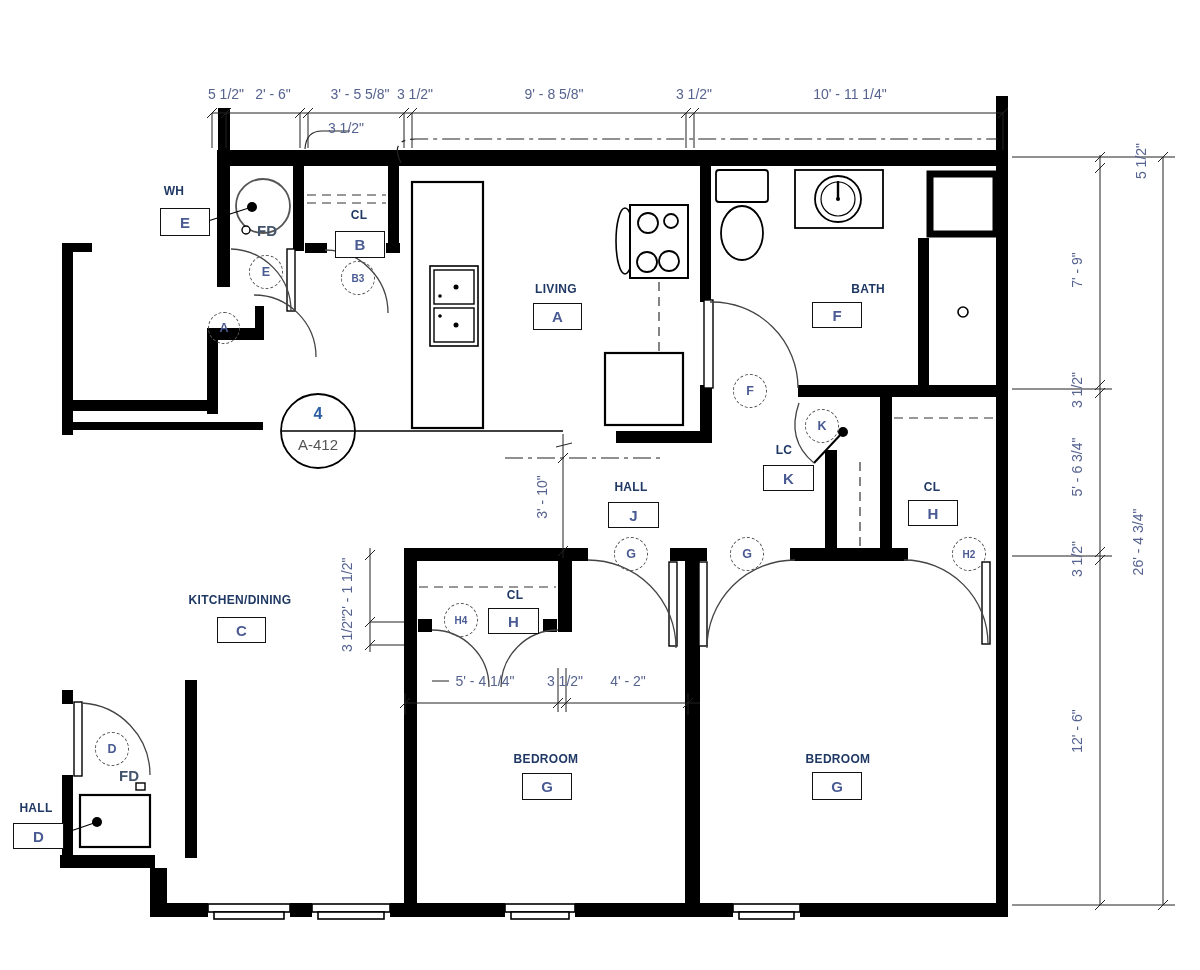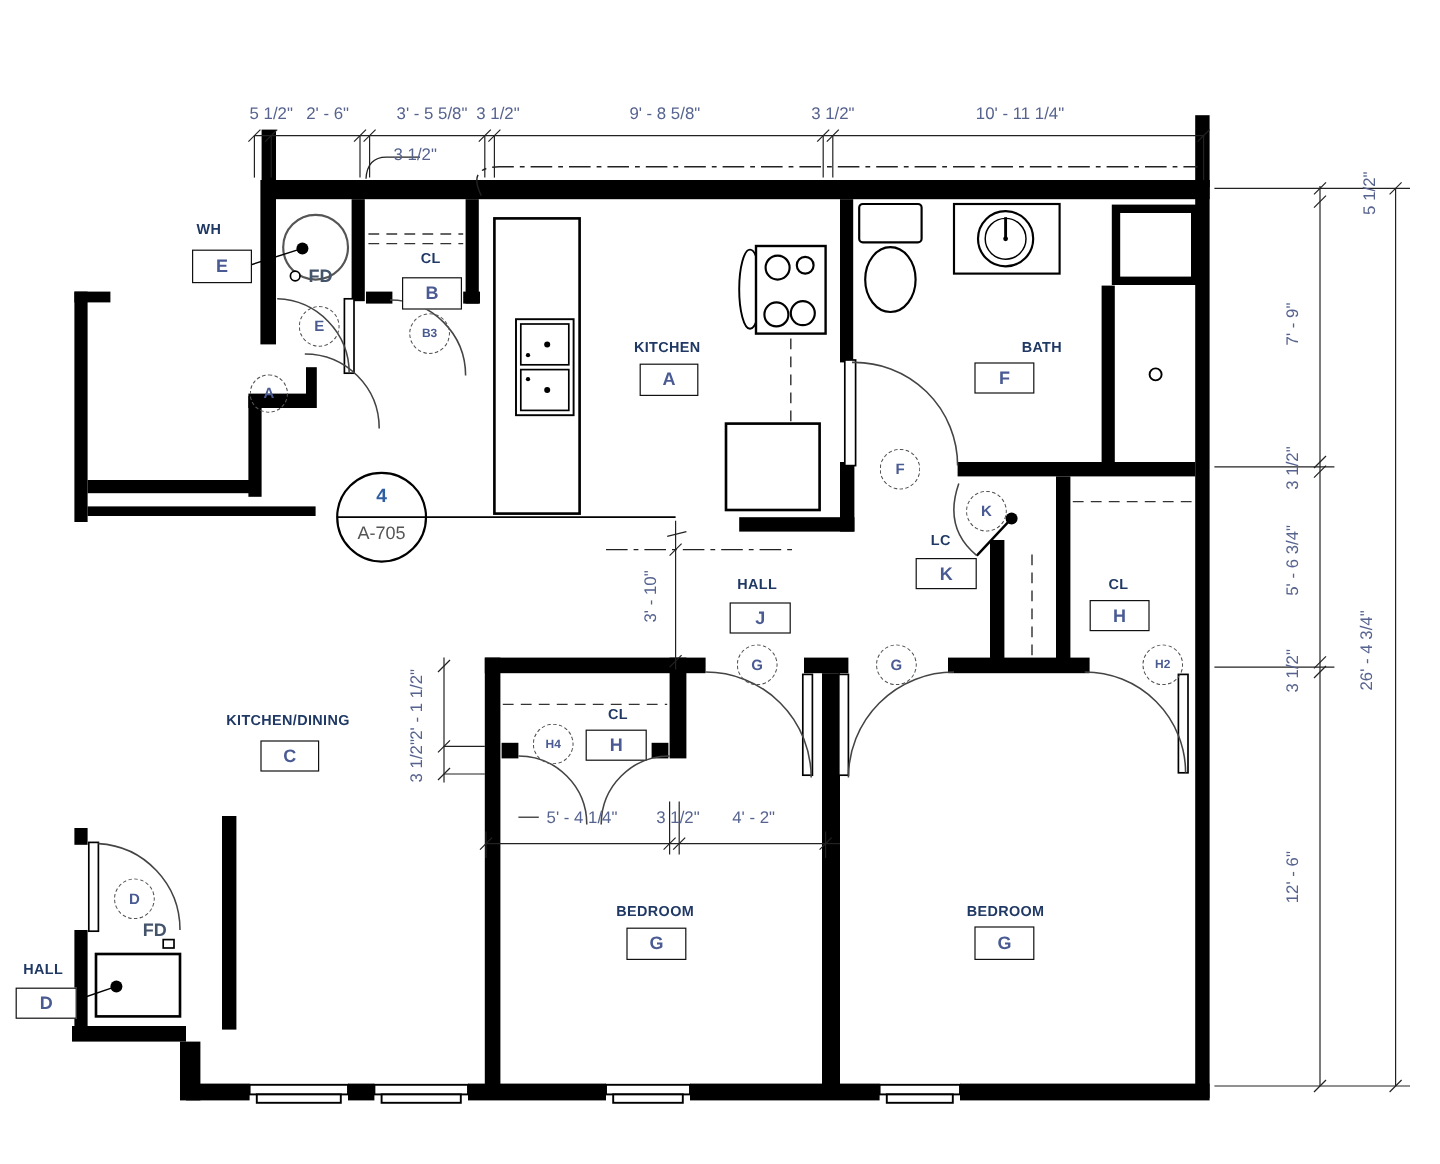--- a/index.html
+++ b/index.html
@@ -233,21 +233,21 @@
     <line x1="400" y1="708" x2="410" y2="698"></line>
     <line x1="553" y1="708" x2="563" y2="698"></line>
         <line x1="561" y1="708" x2="571" y2="698"></line>
     <line x1="683" y1="708" x2="693" y2="698"></line>
     <line x1="432" y1="681" x2="449" y2="681"></line>
   </g>
 </svg>
 
 <div class="lbl rname" style="left:144px;top:184px;width:60px;">WH</div>
 <div class="lbl rname" style="left:329px;top:208px;width:60px;">CL</div>
-<div class="lbl rname" style="left:496px;top:282px;width:120px;">KITCHEN</div>
+<div class="lbl rname" style="left:496px;top:282px;width:120px;">LIVING</div>
 <div class="lbl rname" style="left:785px;top:282px;width:100px;text-align:right;">BATH</div>
 <div class="lbl rname" style="left:754px;top:443px;width:60px;">LC</div>
 <div class="lbl rname" style="left:581px;top:480px;width:100px;">HALL</div>
 <div class="lbl rname" style="left:902px;top:480px;width:60px;">CL</div>
 <div class="lbl rname" style="left:140px;top:593px;width:200px;">KITCHEN/DINING</div>
 <div class="lbl rname" style="left:485px;top:588px;width:60px;">CL</div>
 <div class="lbl rname" style="left:466px;top:752px;width:160px;">BEDROOM</div>
 <div class="lbl rname" style="left:758px;top:752px;width:160px;">BEDROOM</div>
 <div class="lbl rname" style="left:0px;top:801px;width:72px;">HALL</div>
 
@@ -269,21 +269,21 @@
 <div class="dcirc" style="left:208px;top:312px;width:30px;height:30px;">A</div>
 <div class="dcirc" style="left:733px;top:374px;width:32px;height:32px;">F</div>
 <div class="dcirc" style="left:805px;top:409px;width:32px;height:32px;">K</div>
 <div class="dcirc" style="left:614px;top:537px;width:32px;height:32px;">G</div>
 <div class="dcirc" style="left:730px;top:537px;width:32px;height:32px;">G</div>
 <div class="dcirc small" style="left:952px;top:537px;width:32px;height:32px;">H2</div>
 <div class="dcirc small" style="left:444px;top:603px;width:32px;height:32px;">H4</div>
 <div class="dcirc" style="left:95px;top:732px;width:32px;height:32px;">D</div>
 
 <div class="lbl cnum" style="left:288px;top:405px;width:60px;">4</div>
-<div class="lbl csheet" style="left:288px;top:436px;width:60px;">A-705</div>
+<div class="lbl csheet" style="left:288px;top:436px;width:60px;">A-412</div>
 
 <div class="lbl fd" style="left:250px;top:222px;width:34px;">FD</div>
 <div class="lbl fd" style="left:112px;top:767px;width:34px;">FD</div>
 
 <div class="lbl dim" style="left:200px;top:86px;width:52px;">5 1/2"</div>
 <div class="lbl dim" style="left:248px;top:86px;width:50px;">2' - 6"</div>
 <div class="lbl dim" style="left:320px;top:86px;width:80px;">3' - 5 5/8"</div>
 <div class="lbl dim" style="left:392px;top:86px;width:46px;">3 1/2"</div>
 <div class="lbl dim" style="left:512px;top:86px;width:84px;">9' - 8 5/8"</div>
 <div class="lbl dim" style="left:670px;top:86px;width:48px;">3 1/2"</div>

